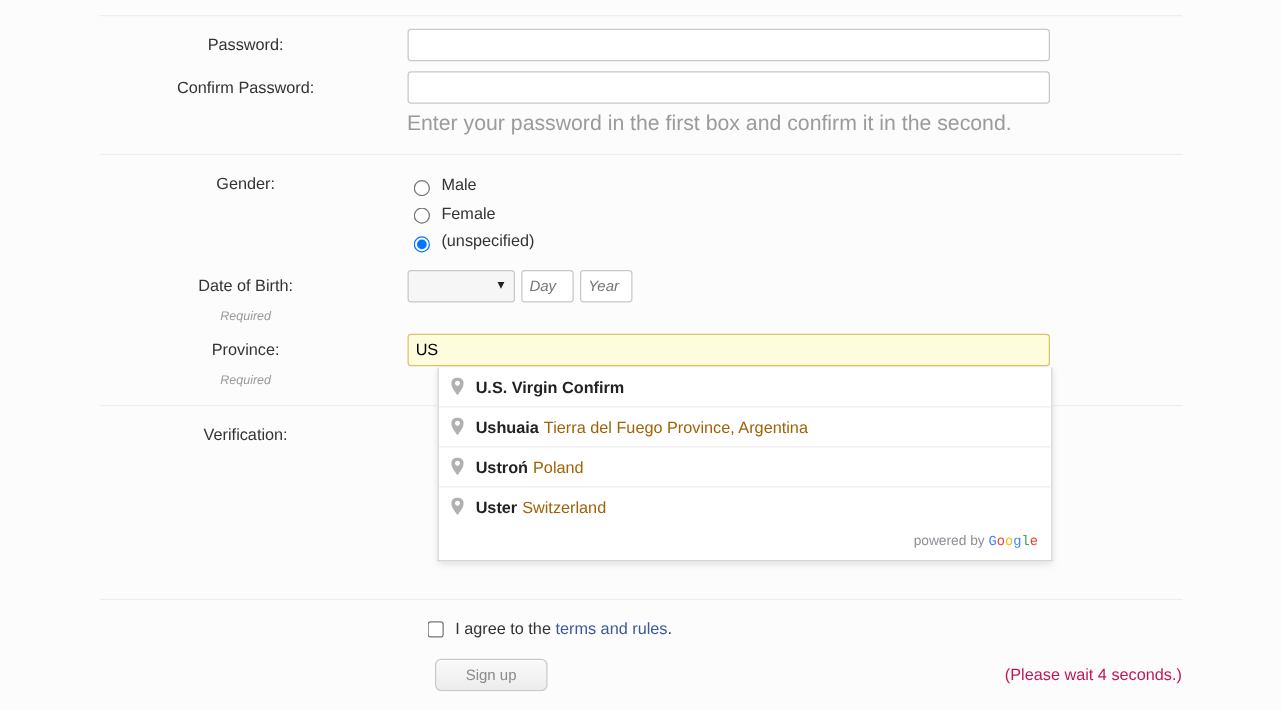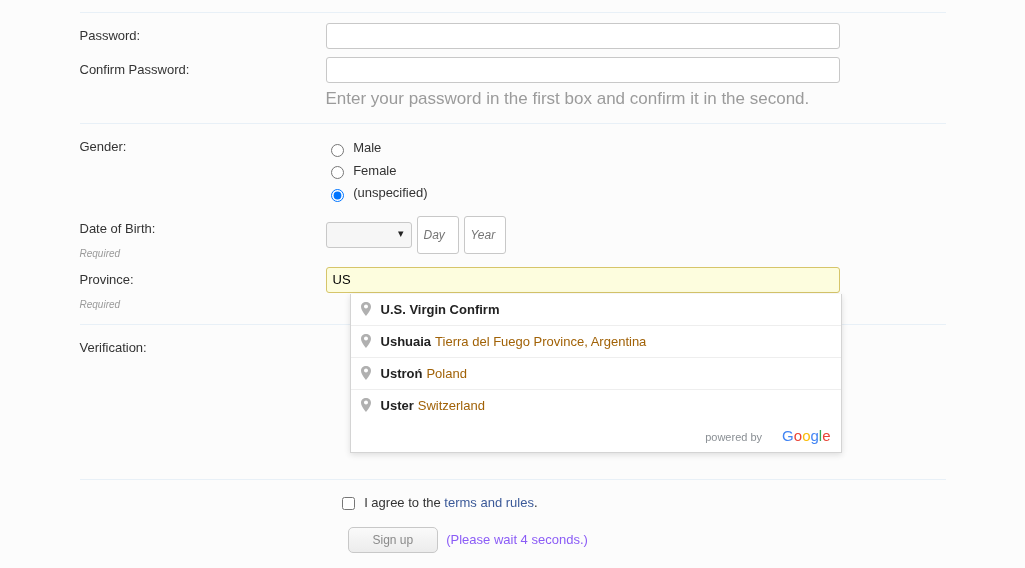--- a/index.html
+++ b/index.html
@@ -18,21 +18,21 @@
     padding: 6px 0 10px 0;
   }
   .section:first-child { border-top: 1px solid #e8f0f7; }
   .row {
     display: flex;
     align-items: flex-start;
     padding: 4px 0;
   }
   .label-col {
     width: 246px;
-    text-align: left;
+    text-align: center;
     padding-right: 12px;
     padding-top: 5px;
     color: #333;
   }
   .label-col .req {
     display: block;
     font-size: 10px;
     font-style: italic;
     color: #999;
     margin-top: 12px;
@@ -68,21 +68,21 @@
     position: relative;
     text-align: left;
     padding-right: 20px;
   }
   .month-wrap { position: relative; display: inline-block; }
   .month-wrap::after {
     content: "▾"; position: absolute; right: 8px; top: 5px;
     font-size: 11px; color: #222; pointer-events: none;
   }
   .small-in {
-    width: 42px; height: 38px;
+    width: 42px; height: 26px;
     border: 1px solid #c8c8c8; border-radius: 3px;
     padding: 0 6px; font-family: inherit; font-size: 12px;
     color: #999; font-style: italic;
   }
   
   .ac-dropdown {
     position: absolute;
     top: 27px; left: 24px;
     width: 492px;
     background: #fff;
@@ -107,34 +107,34 @@
   .pin-icon {
     width: 10px; height: 14px; margin-right: 10px; flex: none;
   }
   .ac-foot {
     text-align: right;
     padding: 6px 10px 8px;
     font-size: 11px;
     color: #8a8f94;
     font-family: Arial, sans-serif;
   }
-  .goog { font-family: Liberation Sans, sans-serif; font-weight: 500; font-size: 15px; letter-spacing: 0; margin-left: 17px; }
+  .goog { font-family: Liberation Mono, monospace; font-weight: 500; font-size: 11px; letter-spacing: 0; }
   .g-b{color:#4285F4}.g-r{color:#EA4335}.g-y{color:#FBBC05}.g-g{color:#34A853}
   .verif-space { height: 130px; }
   .agree-row { padding-left: 258px; padding-top: 14px; color:#333; border-top: 1px solid #e8f0f7; }
   .agree-row input { vertical-align: middle; margin-right: 6px; }
   .terms-link { color: #3b5998; text-decoration: none; }
-  .submit-row { padding-left: 268px; padding-top: 14px; display:flex; align-items:center; gap:8px;}
+  .submit-row { padding-left: 268px; padding-top: 14px; display:flex; align-items:center; gap:8px;justify-content:space-between;}
   .signup-btn {
     border: 1px solid #c8c8c8; border-radius: 5px;
     background: linear-gradient(#fafafa,#ececec);
     color: #8a8a8a; font-size: 12px;
     padding: 5px 24px; cursor: default;
   }
-  .wait-text { color:#8b5cf6; }
+  .wait-text { color:#be185d; }
 </style>
 </head>
 <body>
 
 <div class="form-wrap">
 
   <div class="section">
     <div class="row">
       <div class="label-col">Password:</div>
       <div class="field-col">

